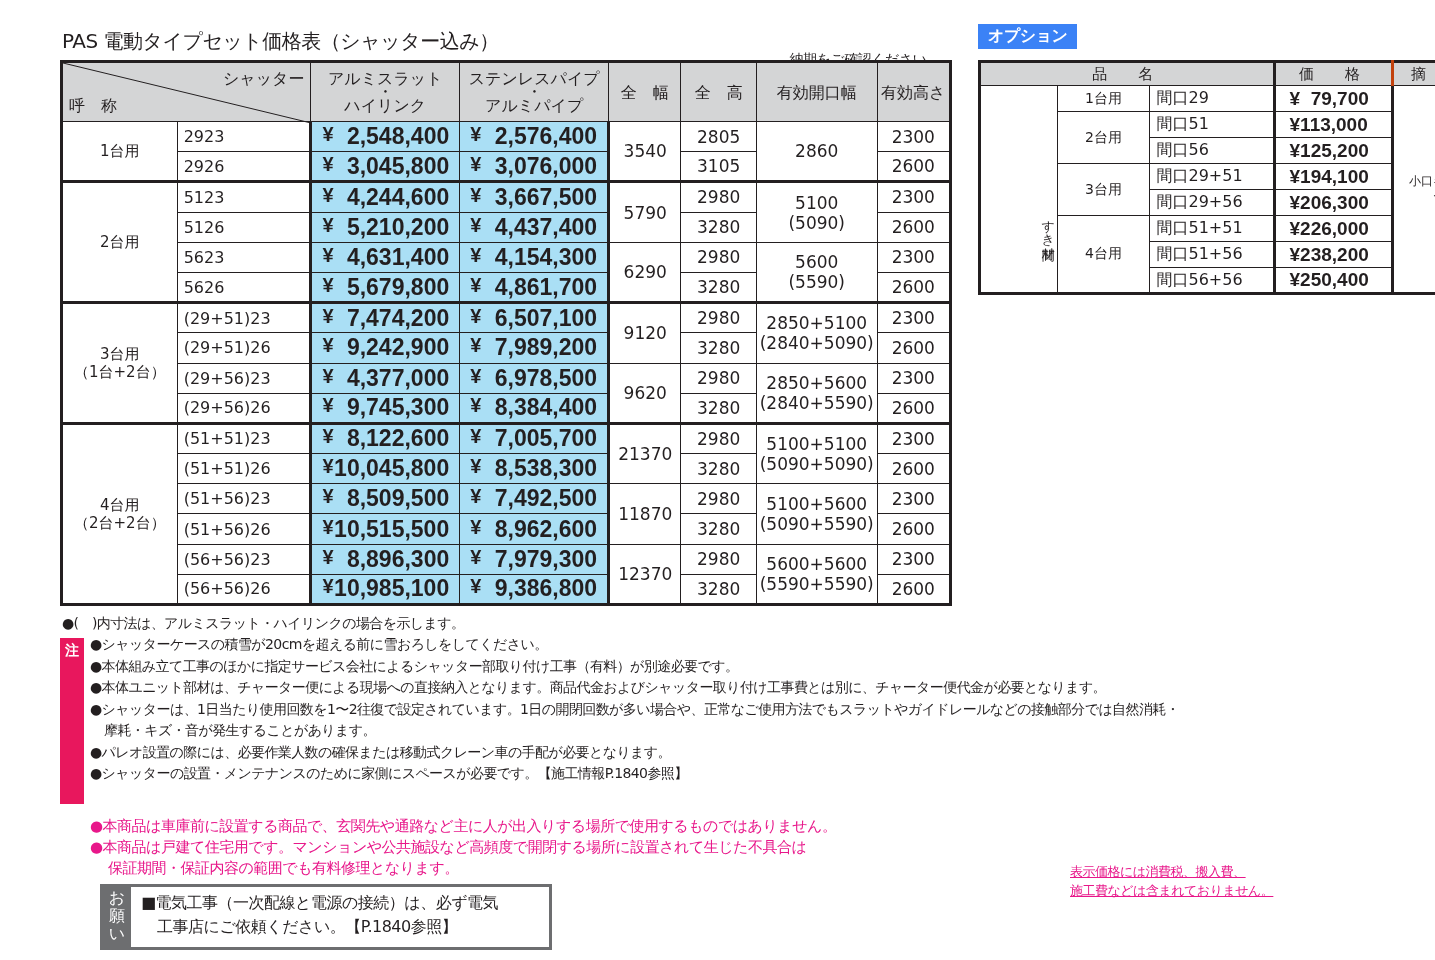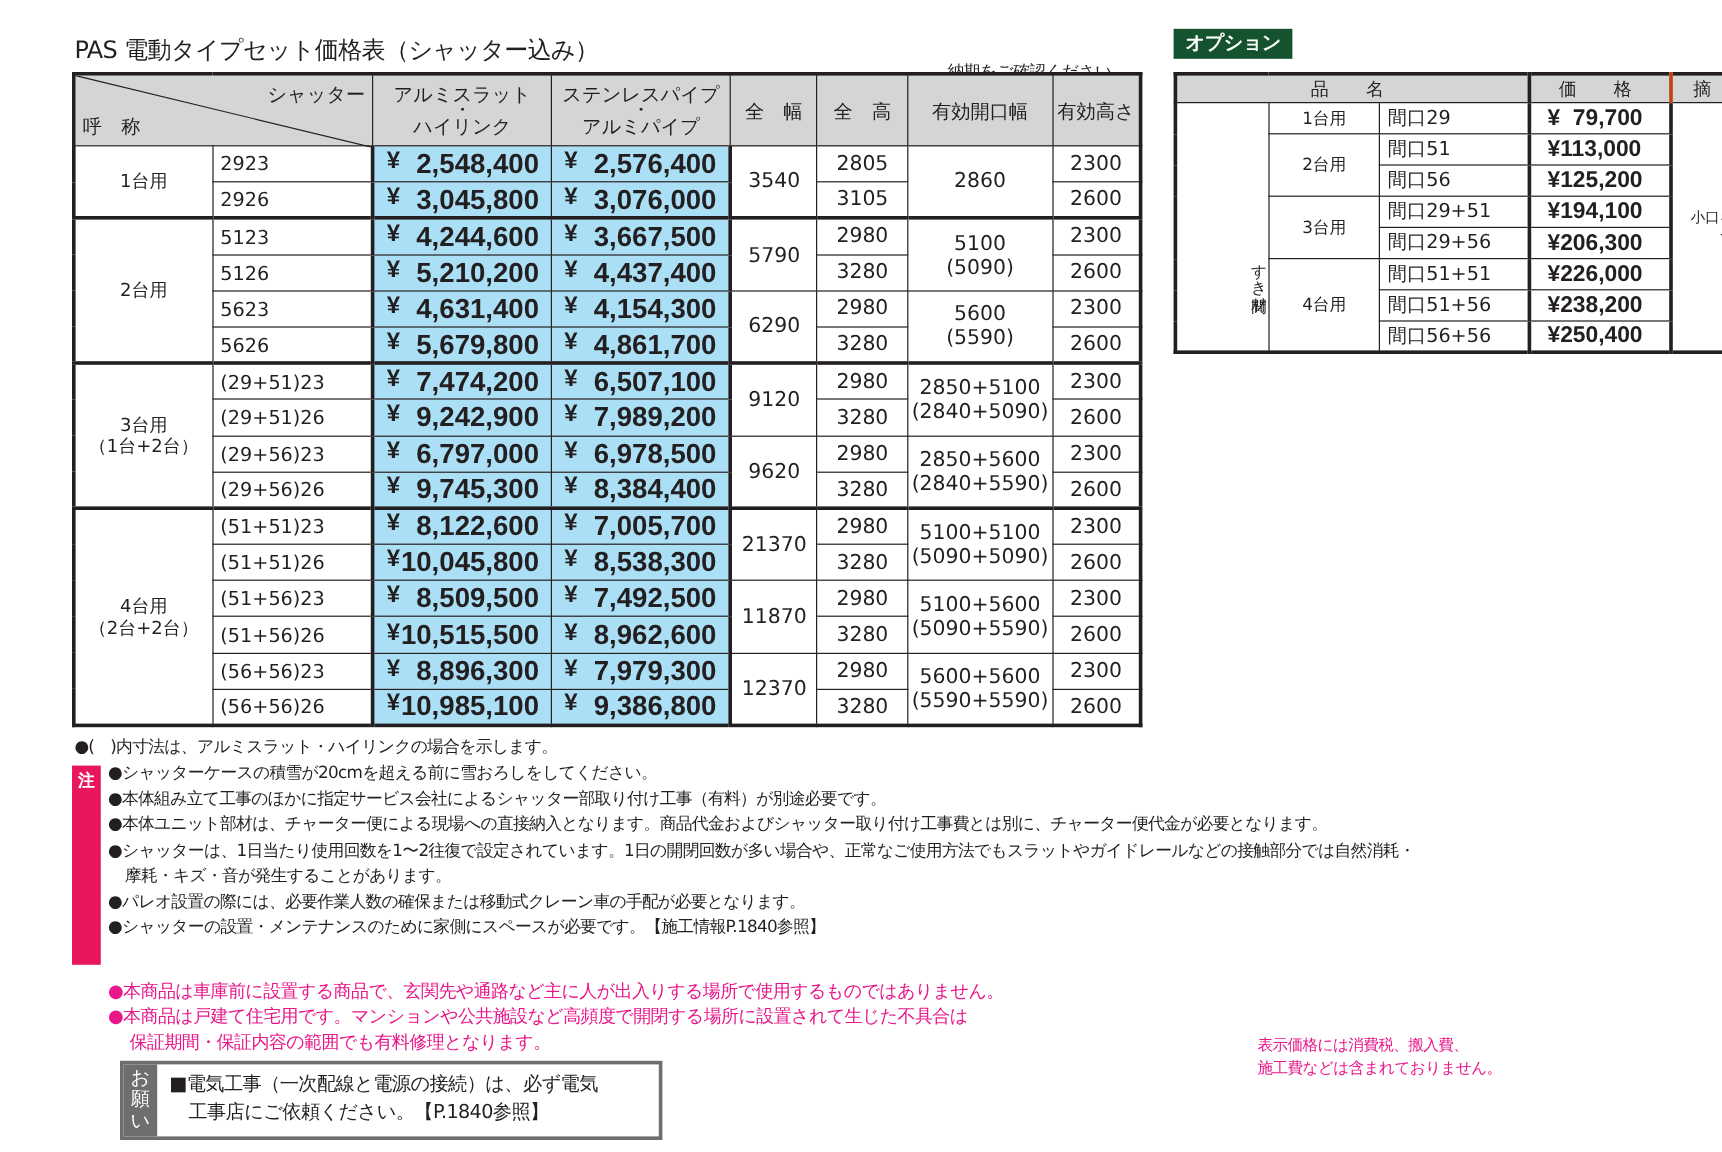--- a/index.html
+++ b/index.html
@@ -24,40 +24,40 @@
   .main .pc1 { border-left: 3px solid #231f20; }
   .main .pc2 { border-right: 3px solid #231f20; }
   .main .dim { font-size: 17px; color: #231f20; }
   .main .open { font-size: 17px; line-height: 20px; }
   .hdr-diag { position: relative; padding: 0 !important; }
   .hdr-diag svg { position: absolute; left: 0; top: 0; }
   .hdr-diag .l1 { position: absolute; right: 6px; top: 6px; }
   .hdr-diag .l2 { position: absolute; left: 6px; bottom: 6px; }
 
   
-  .opt-badge { position: absolute; left: 978px; top: 24px; background: #14532d; color: #fff; font-weight: bold; font-size: 16px; padding: 2px 10px; letter-spacing: -0.5px; }
+  .opt-badge { position: absolute; left: 978px; top: 24px; background: #3b82f6; color: #fff; font-weight: bold; font-size: 16px; padding: 2px 10px; letter-spacing: -0.5px; }
   .opt { position: absolute; left: 978px; top: 60px; width: 522px; border: 3px solid #231f20; }
   .opt th { background: #d4d5d6; border: 1px solid #231f20; font-weight: normal; font-size: 15px; height: 24px; letter-spacing: 8px; }
   .opt td { border: 1px solid #231f20; height: 26px; font-size: 14px; text-align: center; }
   .opt .vert { writing-mode: vertical-rl; font-size: 13px; width: 26px; vertical-align: top; padding-top: 70px; letter-spacing: -1px; }
   .opt .item { text-align: left; padding-left: 6px; font-size: 16px; }
   .opt .oprice { font-weight: bold; font-size: 19px; text-align: left; padding-left: 14px; white-space: pre; font-family: "Liberation Sans", sans-serif; border-left: 3px solid #231f20; border-right: 3px solid #231f20; }
   .opt .remark { font-size: 12px; line-height: 16px; }
 
   
   .notes { position: absolute; left: 62px; top: 613px; font-size: 14px; line-height: 21.5px; letter-spacing: -0.6px; }
   .caution-bar { position: absolute; left: 60px; top: 638px; width: 24px; height: 166px; background: #e8175d; color: #fff; font-weight: bold; font-size: 14px; text-align: center; padding-top: 4px; }
   .caution-list { position: absolute; left: 90px; top: 634px; font-size: 14px; line-height: 21.5px; letter-spacing: -0.6px; width: 1230px; }
   .caution-list .indent { padding-left: 14px; }
   .pink { position: absolute; left: 90px; top: 816px; color: #e8178a; font-size: 15px; line-height: 21px; letter-spacing: -0.5px; }
   .pink .indent { padding-left: 18px; }
   .request { position: absolute; left: 100px; top: 884px; width: 452px; height: 66px; border: 3px solid #6d6e70; display: flex; background: #fff; }
   .request .lbl { width: 28px; background: #6d6e70; color: #fff; font-size: 16px; line-height: 18px; text-align: center; padding-top: 2px; }
   .request .txt { padding: 4px 10px; font-size: 16px; line-height: 24px; letter-spacing: -0.5px; }
-  .tax { position: absolute; left: 1048px; top: 862px; color: #e8178a; font-size: 13px; line-height: 19px; letter-spacing: -0.5px; }
+  .tax { position: absolute; left: 1070px; top: 862px; color: #e8178a; font-size: 13px; line-height: 19px; letter-spacing: -0.5px; text-decoration: underline; }
 </style>
 </head>
 <body>
 
 <div class="title">PAS 電動タイプセット価格表（シャッター込み）</div>
 <div class="order-note">
   <span class="order-badge">受注生産品</span>
   <span>納期をご確認ください。</span>
 </div>
 
@@ -181,21 +181,21 @@
       </tr>
       <tr>
         <td class="code">(29+51)26</td>
         <td class="price pc1"><span class="yen">¥</span><span>9,242,900</span></td>
         <td class="price pc2"><span class="yen">¥</span><span>7,989,200</span></td>
         <td class="dim">3280</td>
         <td class="dim">2600</td>
       </tr>
       <tr>
         <td class="code">(29+56)23</td>
-        <td class="price pc1"><span class="yen">¥</span><span>6,797,000</span></td>
+        <td class="price pc1"><span class="yen">¥</span><span>4,377,000</span></td>
         <td class="price pc2"><span class="yen">¥</span><span>6,978,500</span></td>
         <td rowspan="2" class="dim">9620</td>
         <td class="dim">2980</td>
         <td rowspan="2" class="open">
           <div>2850+5600</div>
           <div>(2840+5590)</div>
         </td>
         <td class="dim">2300</td>
       </tr>
       <tr>

